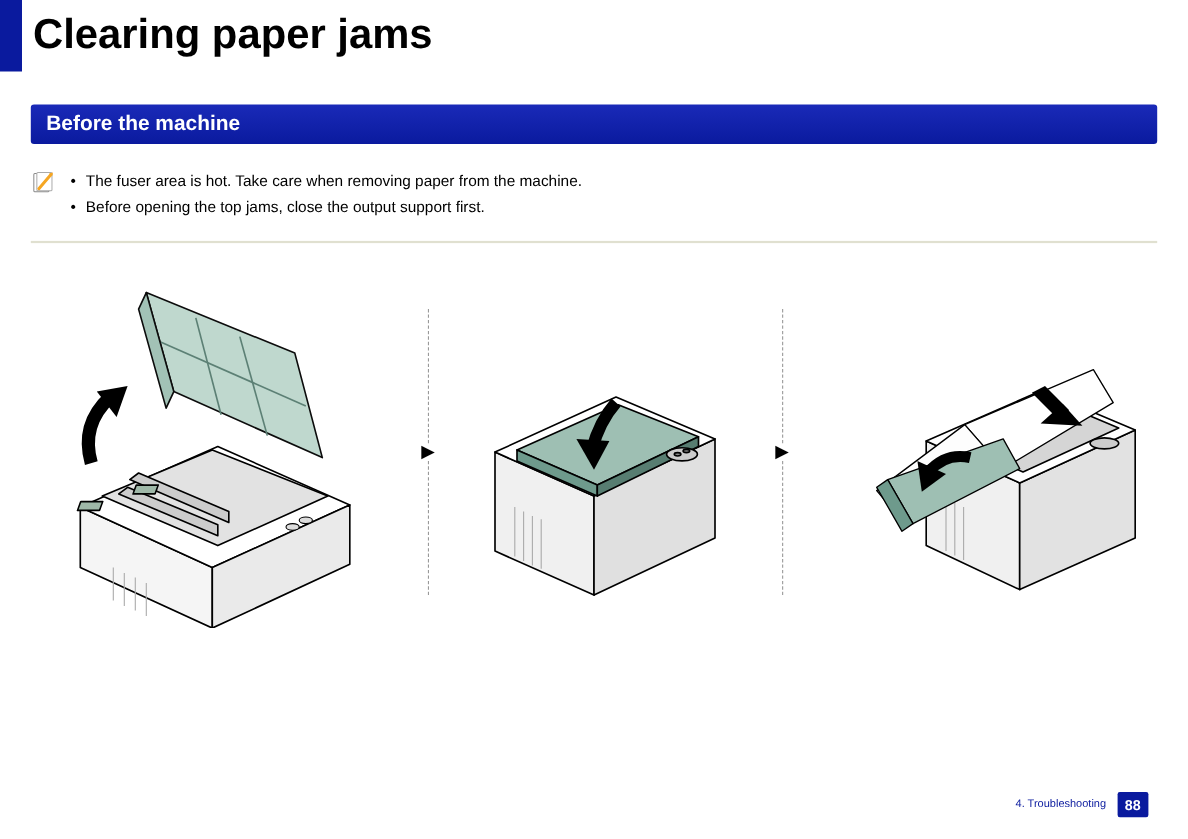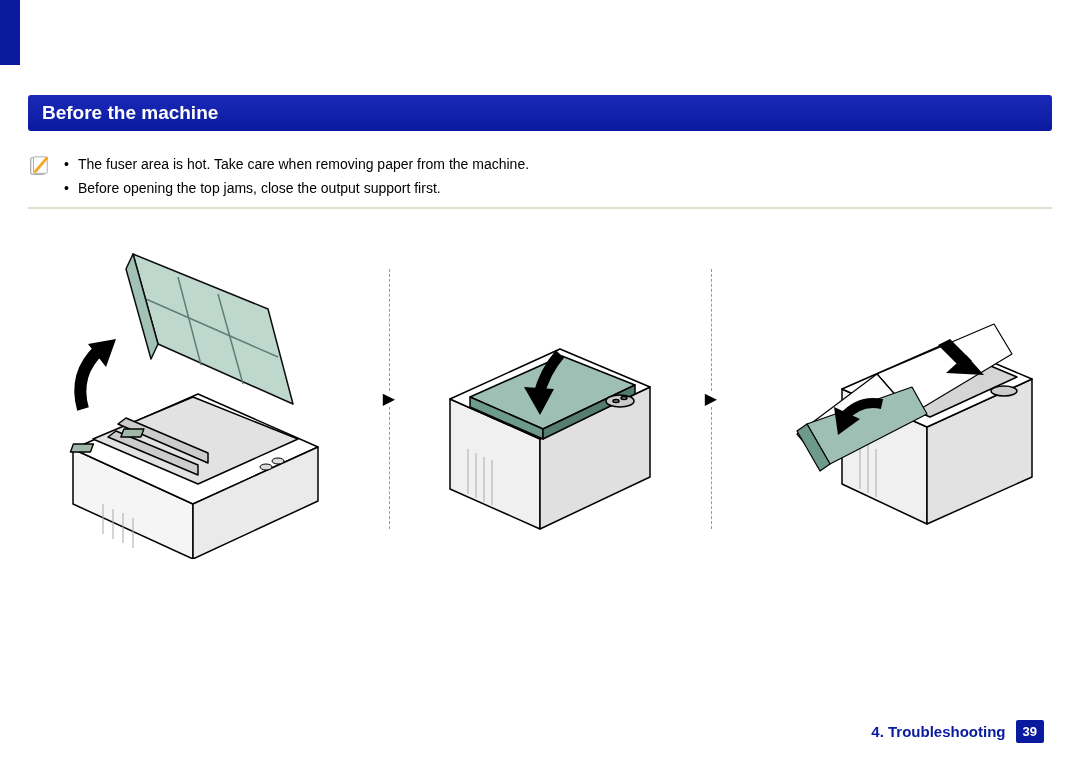--- a/index.html
+++ b/index.html
@@ -38,21 +38,21 @@
       background: linear-gradient(to bottom, #1a2ab8 0%, #0a1a9e 100%);
       color: #fff;
       font-size: 19px;
       font-weight: bold;
       padding: 7px 14px;
       border-radius: 3px;
     }
     .note-block {
       margin-top: 22px;
       border-bottom: 2px solid #e0e0d0;
-      padding-bottom: 6px;
+      padding-bottom: 18px;
       display: flex;
       align-items: flex-start;
       gap: 14px;
     }
     .note-icon {
       width: 22px;
       height: 22px;
       flex-shrink: 0;
       margin-top: 2px;
     }
@@ -110,37 +110,38 @@
     .footer {
       position: absolute;
       bottom: 20px;
       right: 36px;
       display: flex;
       align-items: center;
       gap: 10px;
     }
     .footer-chapter {
       color: #0a1a9e;
-      font-size: 15px;
-      font-weight: bold;
+      font-size: 10px;
+      font-weight: normal;
     }
     .footer-page {
       background: #0a1a9e;
       color: #fff;
       font-size: 13px;
       font-weight: bold;
       padding: 4px 7px;
       border-radius: 2px;
     }
   </style>
 </head>
 <body>
 
 <div class="title-bar">
   <div class="title-accent"></div>
+  <h1 class="page-title">Clearing paper jams</h1>
 </div>
 
 <div class="content">
 
   <div class="section-header">Before the machine</div>
 
   <div class="note-block">
     <div class="note-icon">
       <svg viewBox="0 0 24 24" width="22" height="22">
         <rect x="3" y="3" width="15" height="18" rx="1" fill="#fff" stroke="#888" stroke-width="1"></rect>
@@ -288,14 +289,14 @@
         </g>
       </svg>
     </div>
 
   </div>
 
 </div>
 
 <div class="footer">
   <span class="footer-chapter">4. Troubleshooting</span>
-  <span class="footer-page">39</span>
+  <span class="footer-page">88</span>
 </div>
 
 </body></html>

